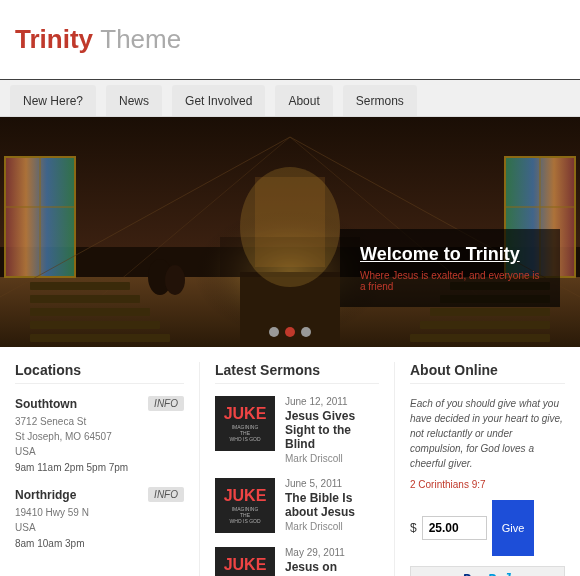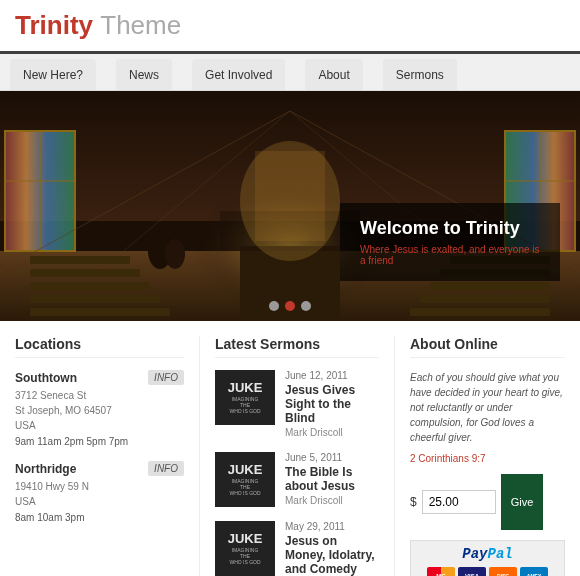--- a/index.html
+++ b/index.html
@@ -1,43 +1,43 @@
 <!DOCTYPE html>
 <html><head>
   <meta charset="utf-8">
   <style>
     * { margin: 0; padding: 0; box-sizing: border-box; }
     body { font-family: Arial, sans-serif; font-size: 12px; background: #f5f5f5; width: 580px; }
 
     
-    #header { background: #fff; padding: 10px 15px; border-bottom: 3px solid #404040; }
+    #header { background: #fff; padding: 24px 15px; border-bottom: 1px solid #404040; }
     #header .title { font-size: 26px; font-weight: bold; }
     #header .title .trinity { color: #c0392b; }
     #header .title .theme { color: #aaa; font-weight: normal; }
 
     
-    #nav { background: #f0f0f0; border-bottom: 1px solid #ddd; padding: 0 10px; display: flex; gap: 20px; }
+    #nav { background: #f0f0f0; border-bottom: 1px solid #ddd; padding: 0 10px; display: flex; gap: 10px; }
     .nav-item { padding: 8px 12px; font-size: 12px; color: #333; cursor: pointer; border: 1px solid transparent; border-bottom: none; background: #e8e8e8; margin-top: 5px; border-radius: 3px 3px 0 0; }
 
     
     #hero { width: 100%; height: 230px; background: #3a2a1a; position: relative; overflow: hidden; }
     .hero-interior {
       width: 100%; height: 100%;
       background:
         radial-gradient(ellipse at 50% 30%, rgba(255,220,100,0.3) 0%, transparent 50%),
         radial-gradient(ellipse at 20% 50%, rgba(200,100,50,0.4) 0%, transparent 40%),
         radial-gradient(ellipse at 80% 50%, rgba(100,150,200,0.4) 0%, transparent 40%),
         linear-gradient(to bottom, #1a0e05 0%, #4a3020 30%, #2a1a0a 60%, #1a0e05 100%);
       display: flex; align-items: center; justify-content: center;
     }
     .hero-text {
       position: absolute; right: 20px; bottom: 40px;
       background: rgba(0,0,0,0.65); padding: 15px 20px; color: white; max-width: 220px;
     }
-    .hero-text h2 { font-size: 18px; font-weight: bold; margin-bottom: 5px; }
+    .hero-text h2 { font-size: 18px; font-weight: bold; margin-bottom: 5px; text-decoration: underline; }
     .hero-text p { font-size: 10px; color: #c0392b; }
 
     
     .hero-dots { position: absolute; bottom: 10px; left: 50%; transform: translateX(-50%); display: flex; gap: 6px; }
     .dot { width: 10px; height: 10px; border-radius: 50%; background: #999; cursor: pointer; }
     .dot.active { background: #c0392b; }
 
     
     #main { background: #fff; display: flex; gap: 15px; padding: 15px; }
 
@@ -52,33 +52,33 @@
     .location-times { font-size: 10px; color: #555; margin-top: 3px; }
 
     
     .sermons { flex: 1; border-right: 1px solid #eee; padding-right: 15px; }
     .sermon-item { display: flex; gap: 10px; margin-bottom: 14px; align-items: flex-start; }
     .sermon-thumb {
       width: 60px; height: 55px; background: #222; flex-shrink: 0;
       display: flex; flex-direction: column; align-items: center; justify-content: center; color: #fff;
       font-size: 7px; text-align: center; padding: 4px;
     }
-    .sermon-thumb .big-text { font-size: 13px; font-weight: bold; color: #e5e5e5; line-height: 1; }
+    .sermon-thumb .big-text { font-size: 16px; font-weight: bold; color: #ef4444; line-height: 1; }
     .sermon-info .date { font-size: 10px; color: #777; }
     .sermon-info .title { font-size: 12px; color: #333; font-weight: bold; margin: 2px 0; }
     .sermon-info .speaker { font-size: 10px; color: #888; }
 
     
     .give-online { flex: 0 0 155px; }
     .give-desc { font-size: 10px; color: #555; line-height: 1.5; margin-bottom: 8px; font-style: italic; }
     .give-verse { font-size: 10px; color: #c0392b; margin-bottom: 10px; }
     .give-input-row { display: flex; gap: 5px; margin-bottom: 10px; align-items: center; }
     .give-input-row span { font-size: 12px; color: #333; }
-    .give-input { width: 74px; border: 1px solid #ccc; padding: 4px 6px; font-size: 12px; }
-    .give-btn { background: #14532d; color: #fff; border: none; padding: 22px 10px; font-size: 11px; cursor: pointer; }
+    .give-input { width: 65px; border: 1px solid #ccc; padding: 4px 6px; font-size: 12px; font-weight: bold; }
+    .give-btn { background: #1d4ed8; color: #fff; border: none; padding: 22px 10px; font-size: 11px; cursor: pointer; }
     .paypal-box { background: #f0f0f0; border: 1px solid #ddd; padding: 5px; text-align: center; }
     .paypal-logo { font-size: 14px; color: #003087; font-weight: bold; font-style: italic; margin-bottom: 5px; font-family: Liberation Mono, monospace; }
     .paypal-logo span { color: #009cde; }
     .card-icons { display: flex; gap: 3px; justify-content: center; flex-wrap: wrap; }
     .card-icon { width: 28px; height: 18px; border-radius: 2px; font-size: 6px; display: flex; align-items: center; justify-content: center; font-weight: bold; color: #fff; }
     .card-visa { background: #1a1f71; }
     .card-mc { background: #eb001b; }
     .card-disc { background: #ff6600; }
     .card-amex { background: #007bc1; }
     .card-bank { background: #555; }

